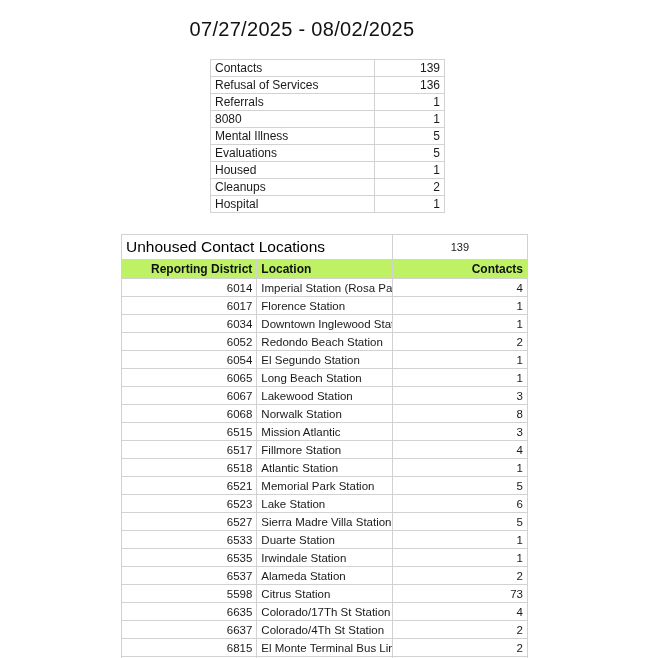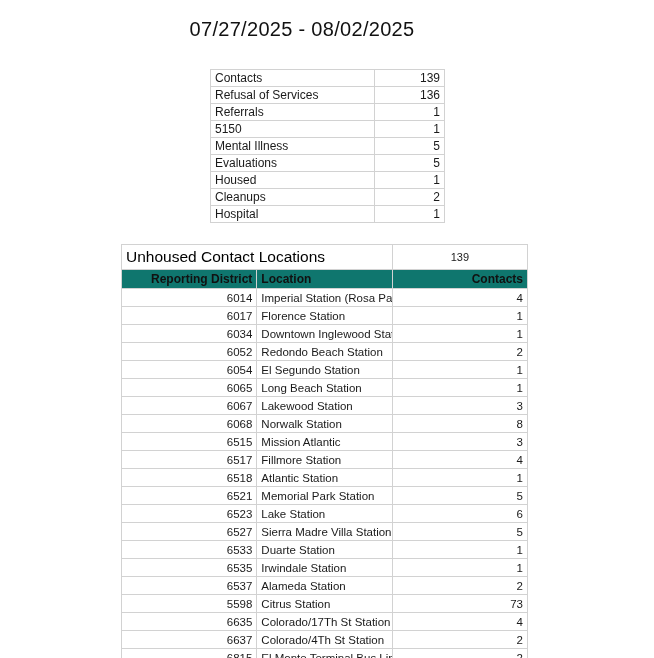--- a/index.html
+++ b/index.html
@@ -13,21 +13,21 @@
   }
   .date-title {
     position: absolute;
     top: 18px; left: 0; width: 585px;
     text-align: center;
     font-size: 20px;
     letter-spacing: 0.3px;
     color: #111111;
     padding-left: 19px;
   }
-  table { border-collapse: collapse; table-layout: fixed; background: #ffffff; margin-top: 10px; }
+  table { border-collapse: collapse; table-layout: fixed; background: #ffffff; }
   td { overflow: hidden; white-space: nowrap; }
 
   
   .summary-table {
     position: absolute;
     left: 210px; top: 59px;
     width: 234px;
   }
   .summary-table td {
     border: 1px solid #d2d2d2;
@@ -52,21 +52,21 @@
     padding-left: 4px;
     color: #000000;
   }
   .locations-table .total-cell {
     height: 25px;
     font-size: 11px;
     text-align: center;
     color: #222222;
   }
   .locations-table .header-row td {
-    background: #0f766e;
+    background: #bef264;
     height: 19px;
     font-size: 12px;
     font-weight: bold;
     text-align: center;
     color: #111111;
   }
   .locations-table .data-row td {
     height: 18px;
     font-size: 11.5px;
   }
@@ -92,21 +92,21 @@
         <td class="c-label">Refusal of Services</td>
         <td class="c-value">136</td>
       </tr>
 
       <tr>
         <td class="c-label">Referrals</td>
         <td class="c-value">1</td>
       </tr>
 
       <tr>
-        <td class="c-label">5150</td>
+        <td class="c-label">8080</td>
         <td class="c-value">1</td>
       </tr>
 
       <tr>
         <td class="c-label">Mental Illness</td>
         <td class="c-value">5</td>
       </tr>
 
       <tr>
         <td class="c-label">Evaluations</td>

